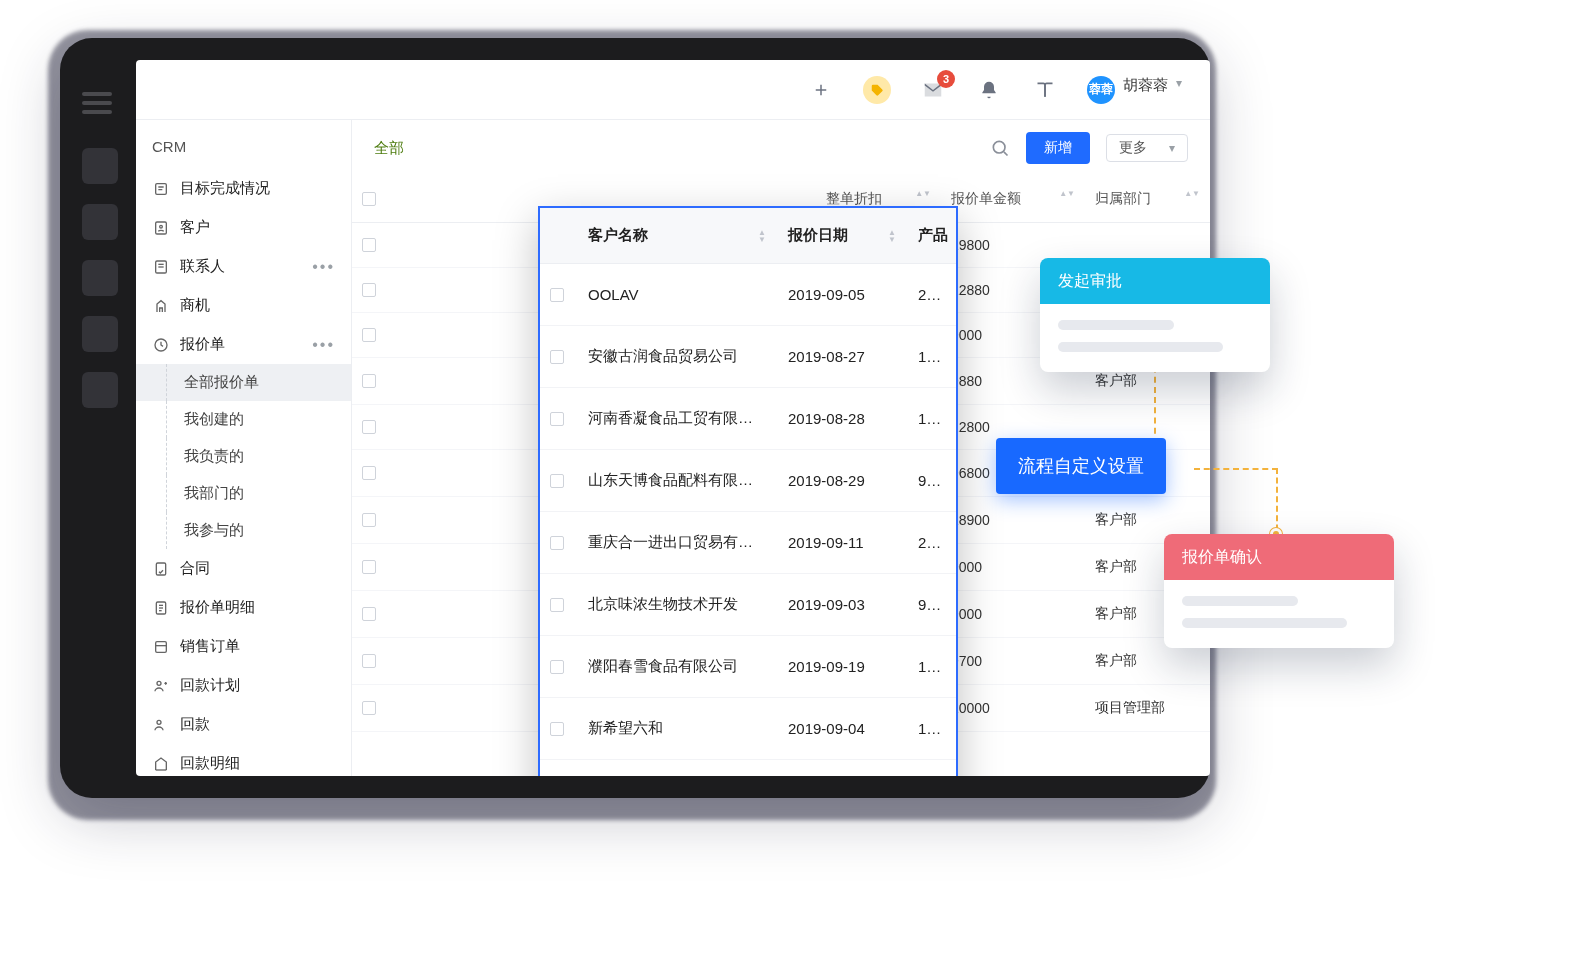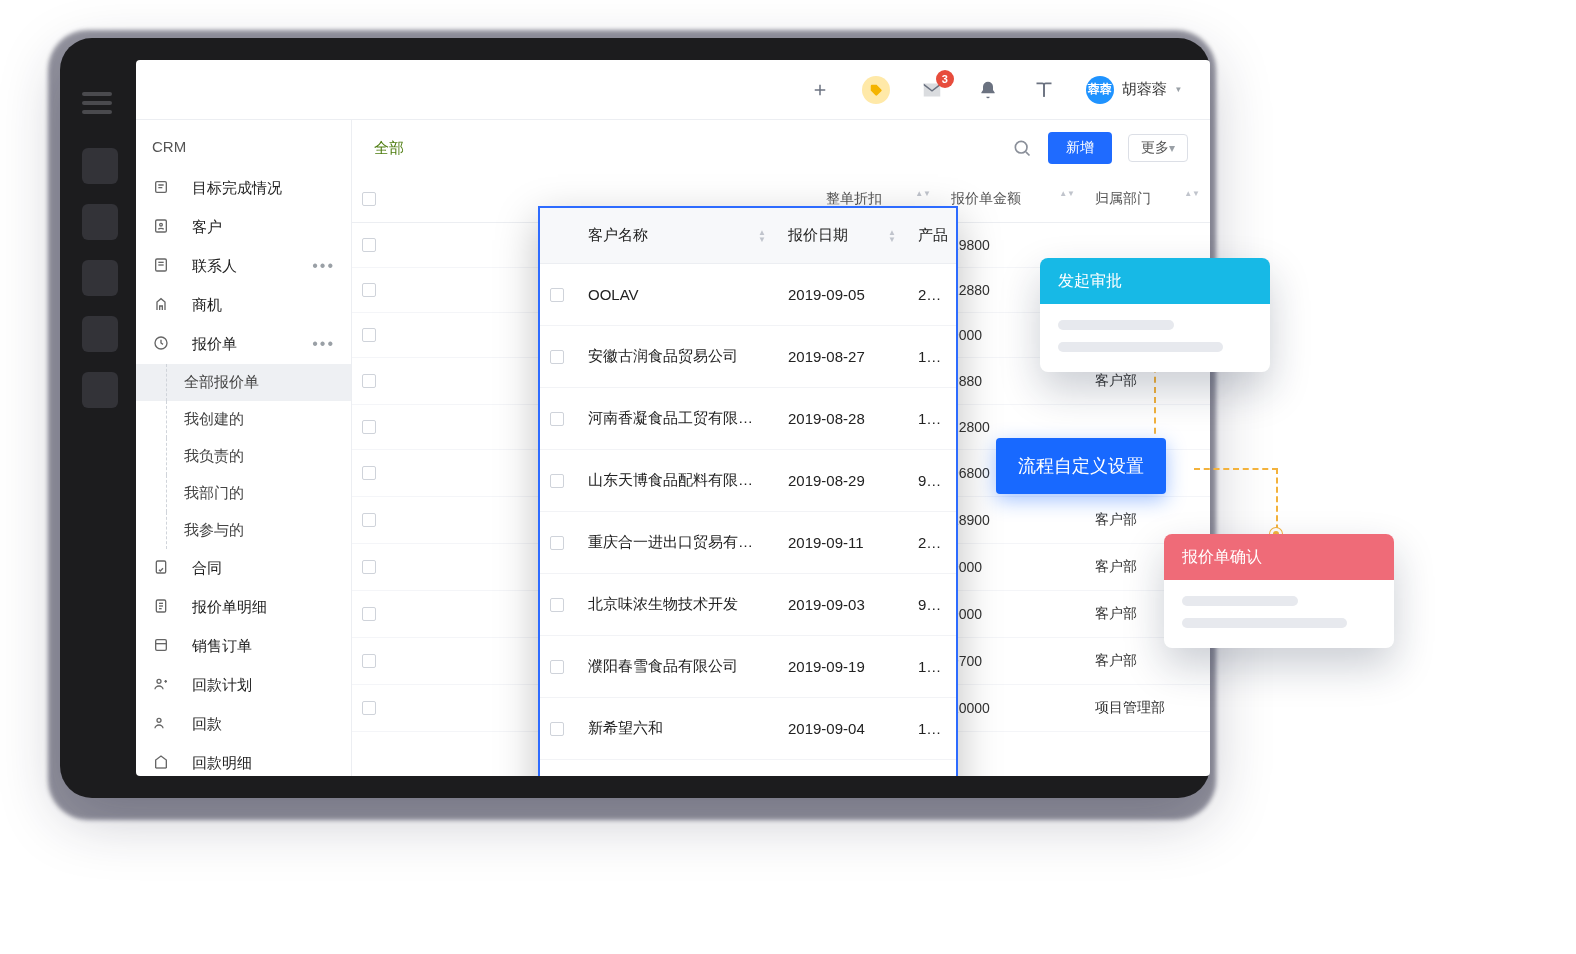--- a/index.html
+++ b/index.html
@@ -68,33 +68,33 @@
     position:absolute; top:-6px; right:-8px;
     width:18px; height:18px; border-radius:50%;
     background:#e74c3c; color:#fff; font-size:11px; font-weight:600;
     display:flex; align-items:center; justify-content:center;
   }
   .avatar {
     width:28px; height:28px; border-radius:50%;
     background:#1f93ff; color:#fff; font-size:12px; font-weight:600;
     display:flex; align-items:center; justify-content:center;
   }
-  .user { display:flex; align-items:center; gap:8px; color:#333; font-size:15px; cursor:pointer;font-family:Liberation Mono, monospace; }
+  .user { display:flex; gap:8px; color:#333; font-size:15px; cursor:pointer; }
   .chev-down { font-size:12px; color:#9aa0a6; }
   
   .body-row { flex:1; display:flex; min-height:0; }
   .sidebar {
     width: 216px; flex:none;
     border-right: 1px solid #eceef2;
     padding-top: 8px;
     font-size:15px; color:#222;
   }
   .side-title { padding: 10px 16px 14px; font-size:15px; color:#555; }
   .side-item {
-    display:flex; gap:22px;
+    display:flex; align-items:center; gap:10px;
     padding: 10px 16px; cursor:pointer;
     position:relative;
   }
   .side-item .dots { margin-left:auto; color:#9aa0a6; font-size:16px; letter-spacing:2px; }
   .side-icon { width:18px; display:flex; justify-content:center; color:#666; }
   .side-sub {
     padding: 9px 16px 9px 48px;
     color:#444; cursor:pointer;
     position:relative;
   }
@@ -111,38 +111,38 @@
   }
   .tb-title { font-size:15px; color:#4d7c0f; }
   .tb-spacer { flex:1; }
   .btn-primary {
     background:#1f6bff; color:#fff; border:none;
     padding:7px 18px; border-radius:4px; font-size:14px; cursor:pointer;
   }
   .btn-outline {
     background:#fff; border:1px solid #dcdfe6; color:#555;
     padding:4px 12px; border-radius:4px; font-size:14px; cursor:pointer;
-    display:flex; align-items:center; gap:0;
+    display:flex; align-items:center; gap:22px;
   }
   .search-ico { width:20px; height:20px; color:#8a8f99; cursor:pointer; }
   
   .overlay-box {
     position:absolute;
     left: 402px; top: 146px;
     width: 420px; height: 660px;
     border: 2px solid #2d6bff;
     background: #fff;
     box-shadow: 0 14px 40px rgba(0,0,0,.25);
     z-index: 30;
   }
   .overlay-header {
     height: 56px; background:#f7f8fa;
     display:flex; align-items:stretch; border-bottom:1px solid #eceef2;
   }
-  .ocell-h { display:flex; align-items:center; padding:0 8px 0 14px; font-size:15px; font-weight:400; color:#222; position:relative; }
+  .ocell-h { display:flex; align-items:center; padding:0 8px 0 14px; font-size:15px; font-weight:700; color:#222; position:relative; }
   .ocell-h .sorter { margin-left:auto; display:flex; flex-direction:column; font-size:8px; color:#c0c4cc; line-height:7px; }
   .orow { height:62px; display:flex; align-items:center; border-bottom:1px solid #f2f3f6; }
   .orow:last-child { border-bottom:none; }
   .ocell { padding:0 14px; font-size:15px; color:#222; white-space:nowrap; overflow:hidden; text-overflow:ellipsis; }
   .oc-ck { width:34px; flex:none; display:flex; align-items:center; justify-content:center; }
   .oc-name { flex: 0 0 200px; }
   .oc-date { flex: 0 0 130px; }
   .oc-amt  { flex: 1; }
   .ck { width:14px; height:14px; border:1px solid #cfd3da; border-radius:2px; display:block; }
   

